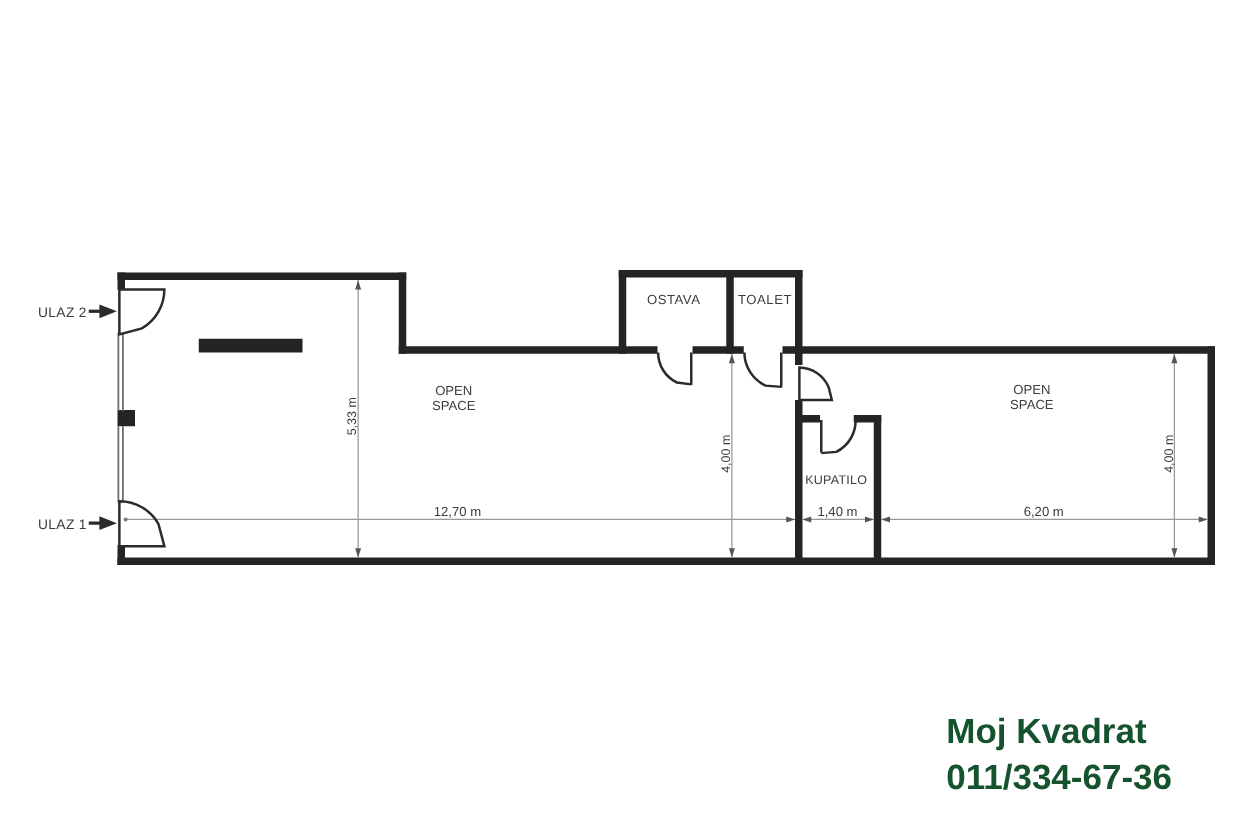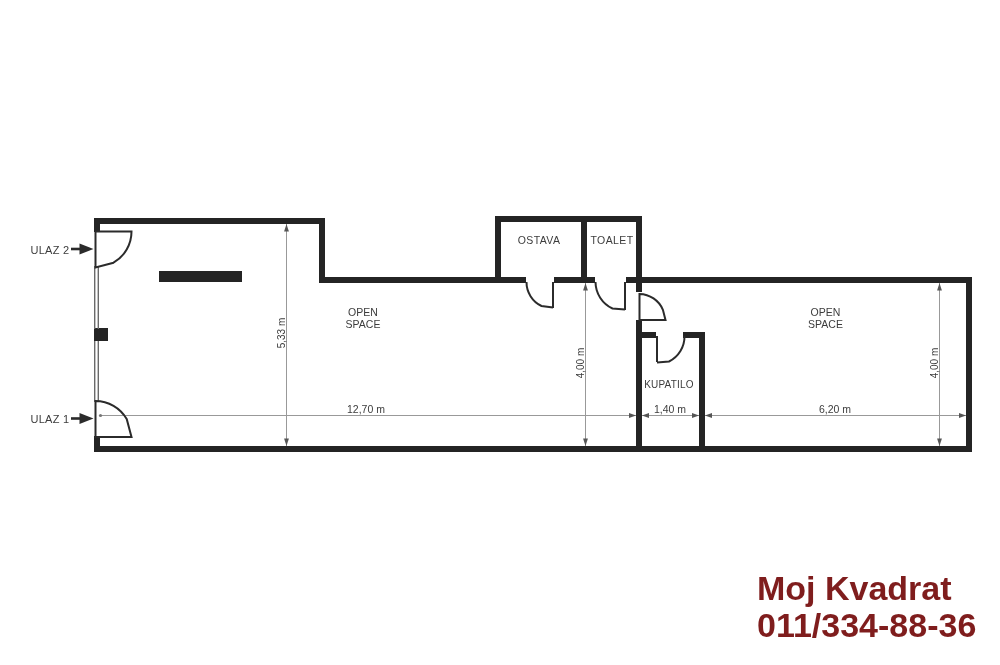--- a/index.html
+++ b/index.html
@@ -1,19 +1,19 @@
 <!DOCTYPE html>
 <html><head>
 <meta charset="utf-8">
 <style>
   html,body{margin:0;padding:0;background:#ffffff;}
   #canvas{position:relative;width:1000px;height:665px;background:#ffffff;overflow:hidden;
     font-family:"Liberation Sans",sans-serif;}
   svg{position:absolute;left:0;top:0;}
-  .wm{position:absolute;left:757px;color:#7f1d1d;font-weight:bold;font-size:34px;line-height:1;
+  .wm{position:absolute;left:757px;color:#14532d;font-weight:bold;font-size:28px;line-height:1;
     font-family:"Liberation Sans",sans-serif;}
 </style>
 </head>
 <body>
 <div id="canvas">
 <svg width="1000" height="665" viewBox="0 0 1000 665">
   <g fill="#242424" stroke="none">
 
     <rect x="94" y="218" width="231" height="6"></rect>
 
@@ -155,14 +155,14 @@
 
   <text x="539" y="243.5" text-anchor="middle" font-size="10.5" fill="#3c3c3c" letter-spacing="0.4">OSTAVA</text>
 
   <text x="612" y="243.5" text-anchor="middle" font-size="10.5" fill="#3c3c3c" letter-spacing="0.4">TOALET</text>
 
   <text x="669" y="387.5" text-anchor="middle" font-size="10" fill="#3c3c3c" letter-spacing="0.2">KUPATILO</text>
 </svg>
 
 <div class="wm" style="top:571px;">Moj Kvadrat</div>
 
-<div class="wm" style="top:608px;">011/334-88-36</div>
+<div class="wm" style="top:608px;">011/334-67-36</div>
 </div>
 
 </body></html>

